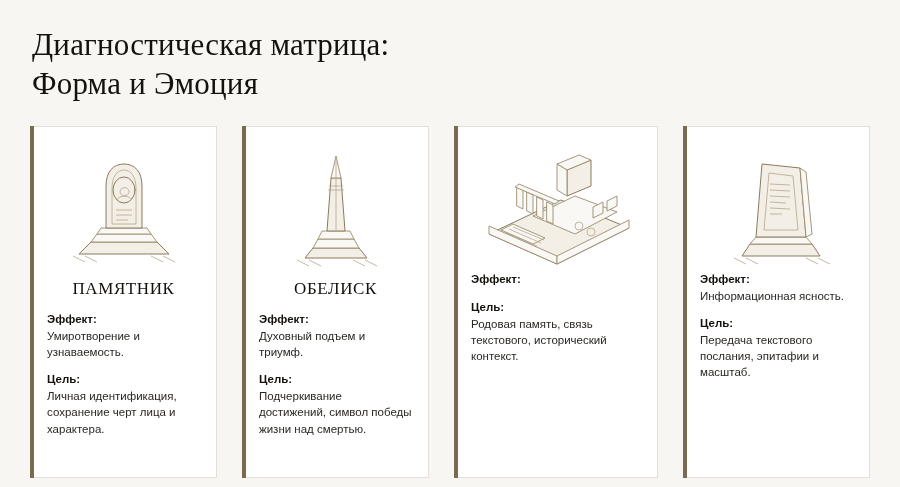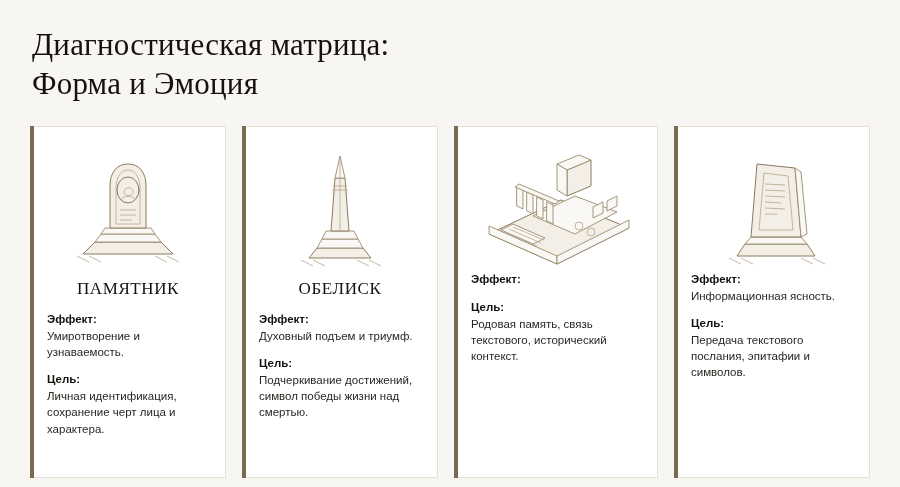--- a/index.html
+++ b/index.html
@@ -26,21 +26,21 @@
     font-size: 31px;
     line-height: 1.25;
     font-weight: 400;
     color: #15120e;
     letter-spacing: 0.2px;
     margin: 0 0 0 2px;
     white-space: pre-line;
   }
   .cards {
     display: flex;
-    gap: 16px;
+    gap: 25px;
     margin-top: 22px;
   }
   .card {
     position: relative;
     width: 204px;
     height: 352px;
     background: #ffffff;
     border: 1px solid #e4e0d8;
     box-sizing: border-box;
     padding: 14px 16px 10px 16px;
@@ -262,18 +262,18 @@
           <line class="stroke-l" x1="104" y1="116" x2="116" y2="122"></line>
           <line class="stroke-l" x1="116" y1="116" x2="128" y2="122"></line>
         </svg>
       </div>
       <div class="field">
         <div class="field-label">Эффект:</div>
         <div class="field-value">Информационная ясность.</div>
       </div>
       <div class="field">
         <div class="field-label">Цель:</div>
-        <div class="field-value">Передача текстового послания, эпитафии и символов.</div>
+        <div class="field-value">Передача текстового послания, эпитафии и масштаб.</div>
       </div>
     </div>
 
   </div>
 </div>
 
 </body></html>

